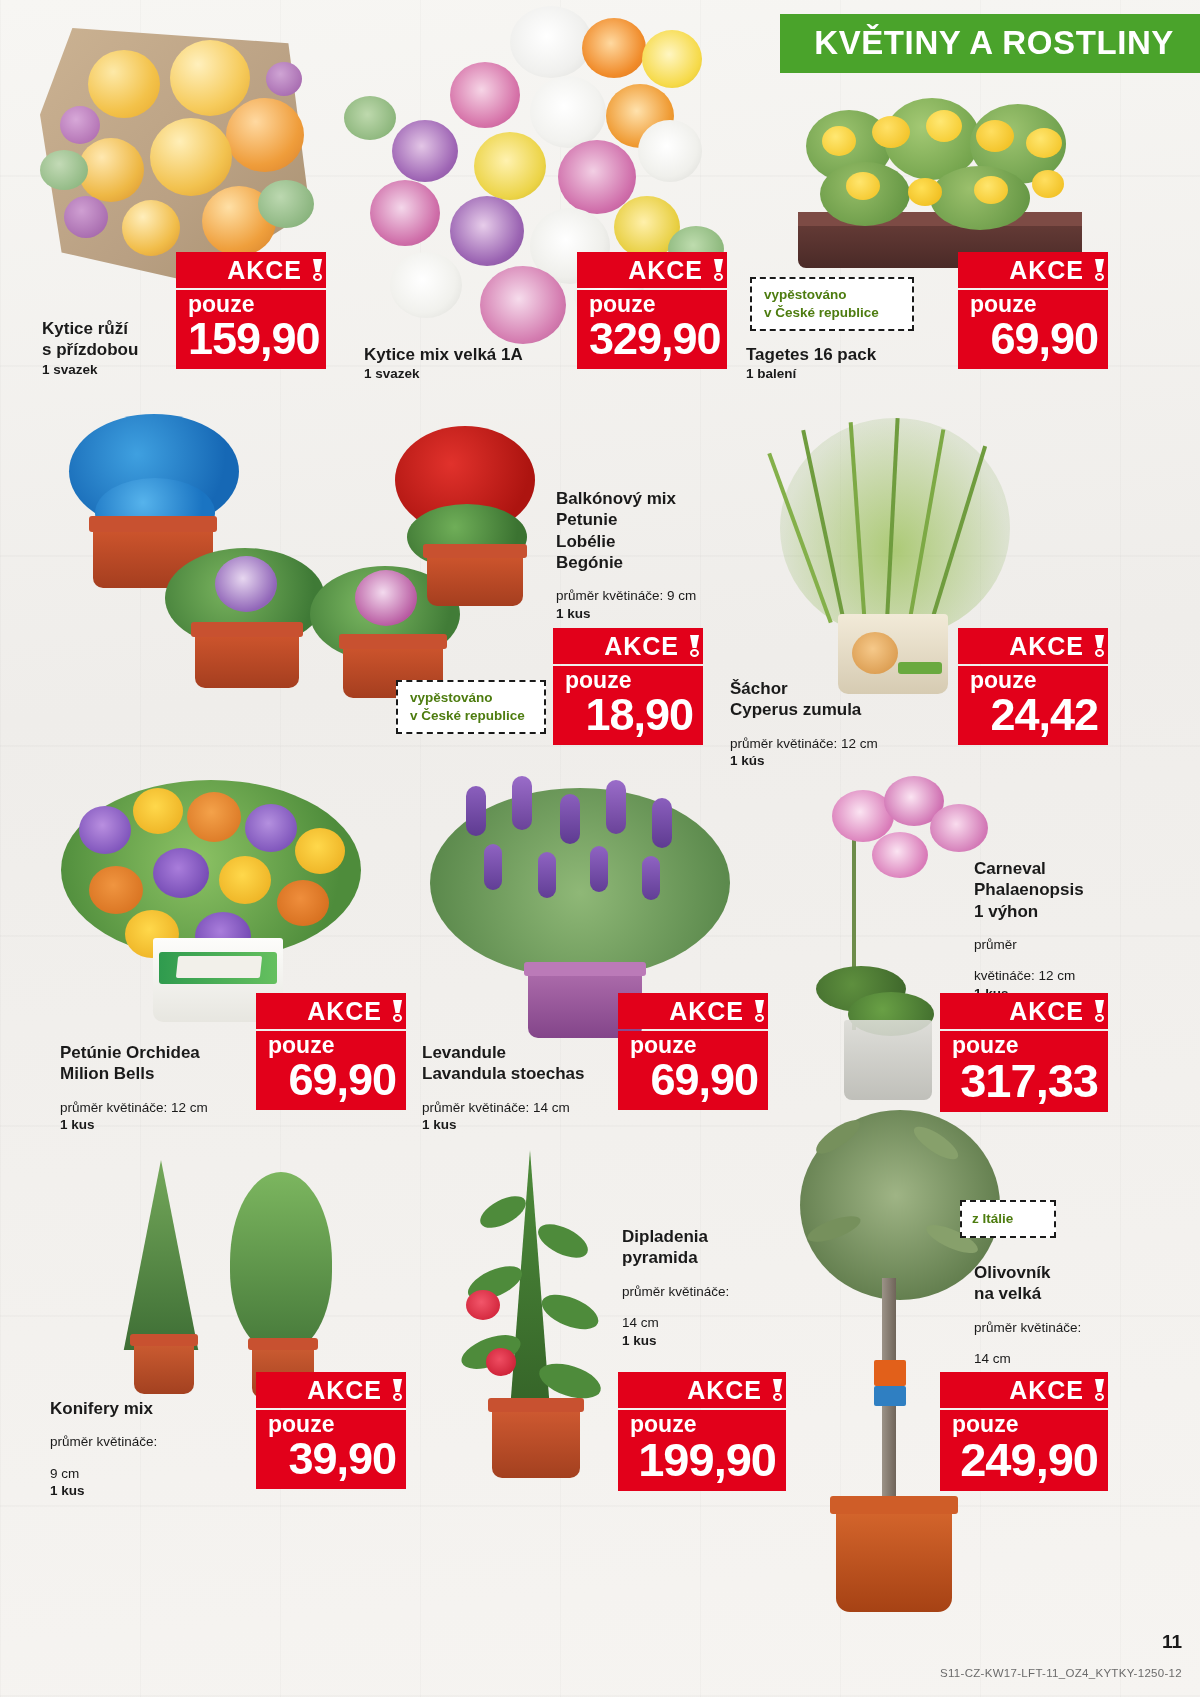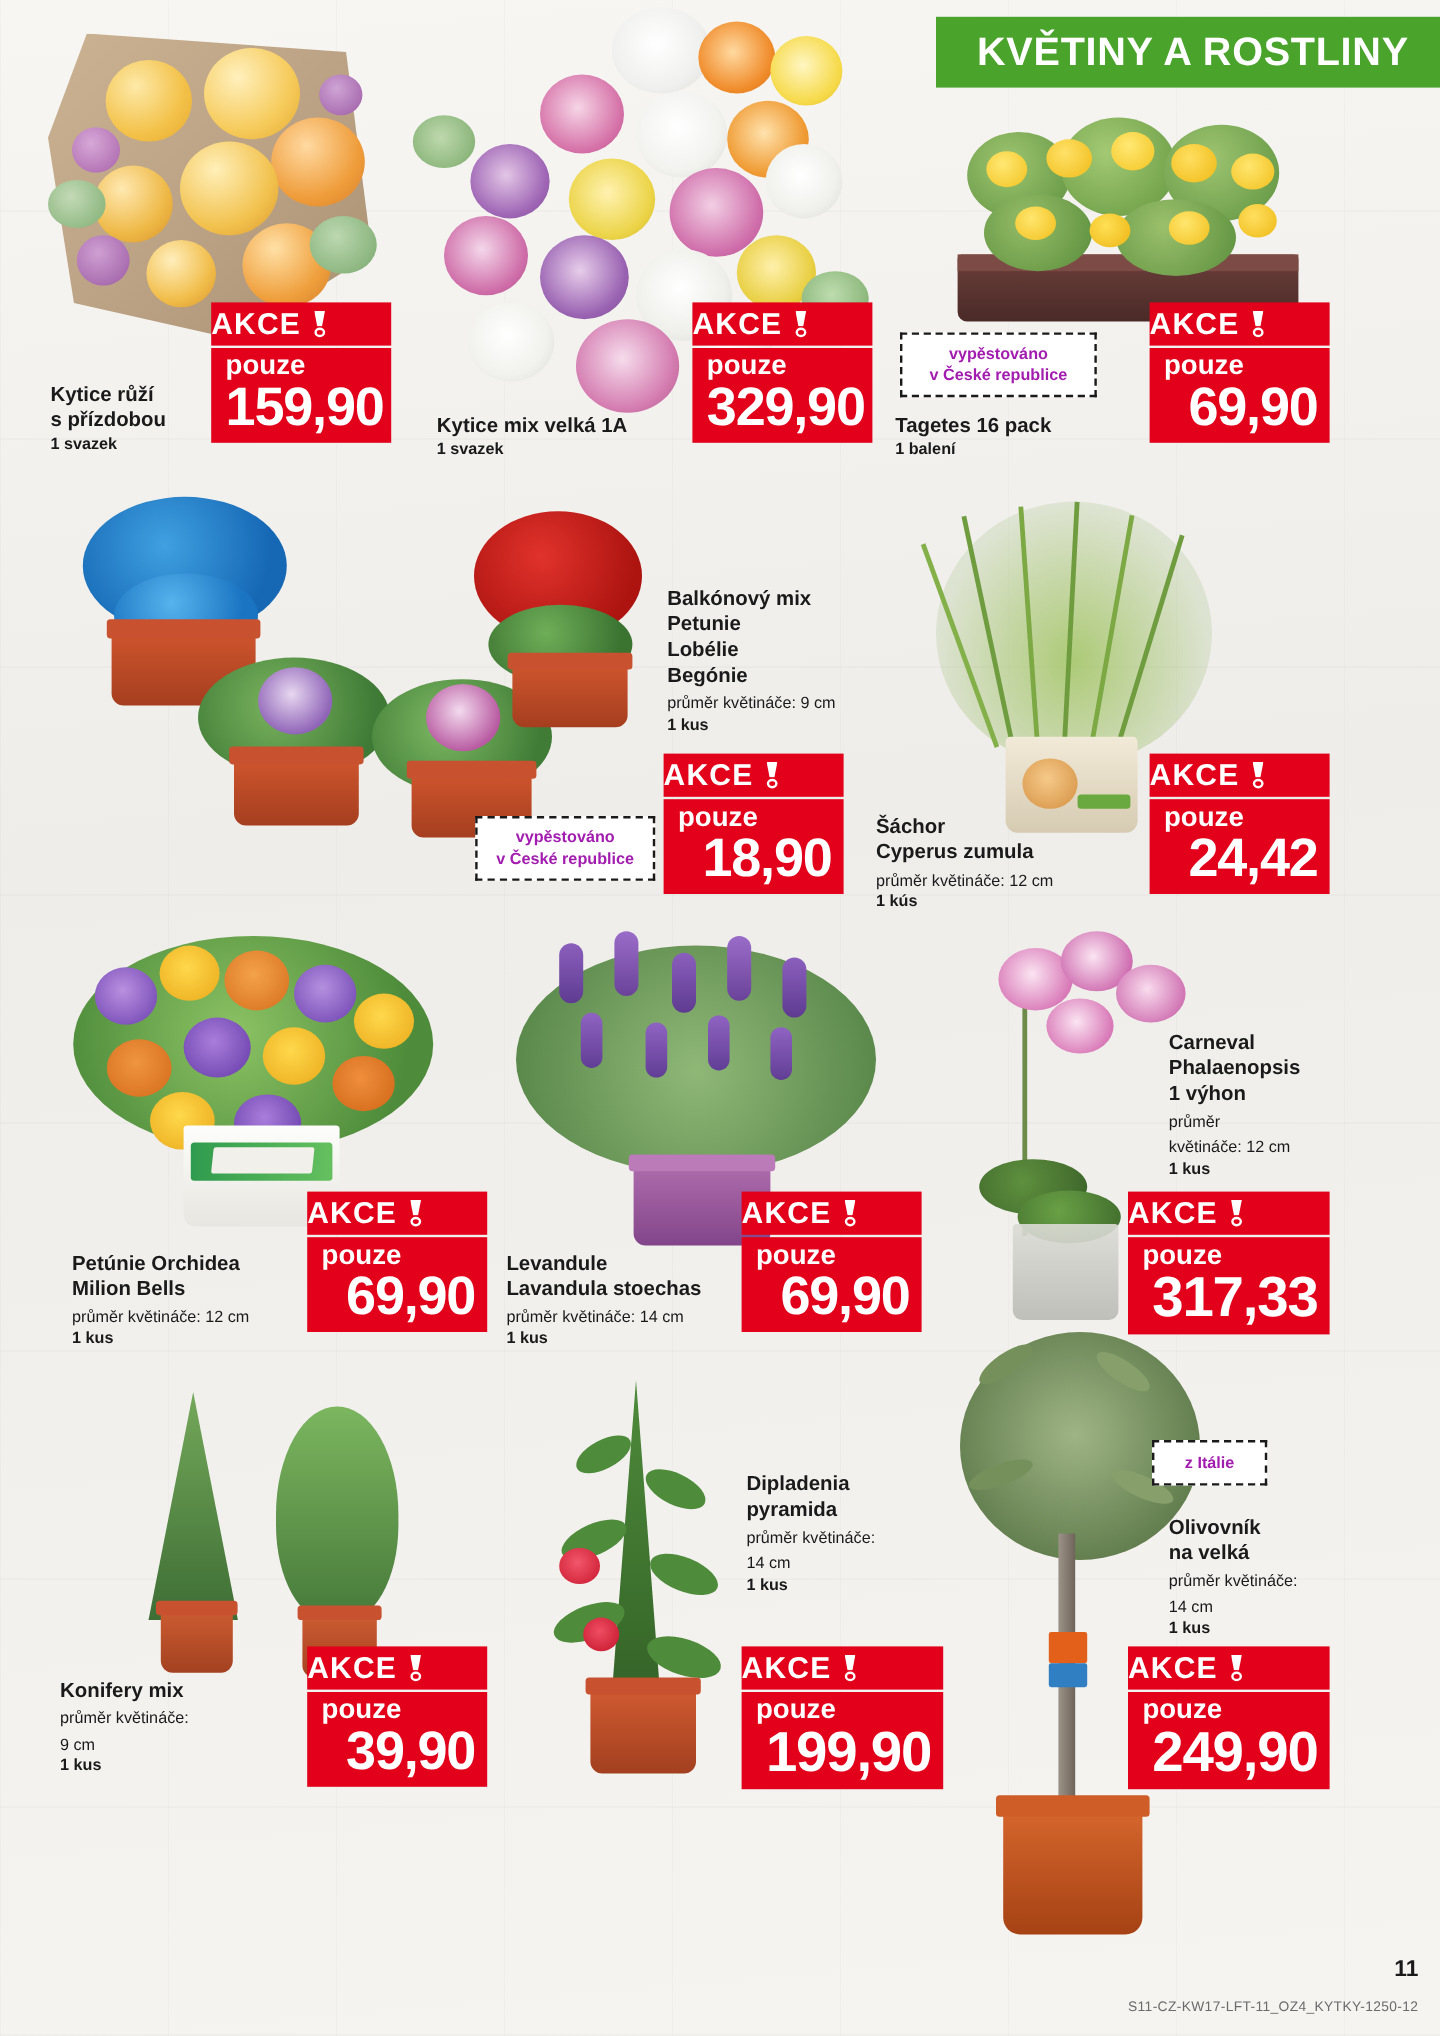--- a/index.html
+++ b/index.html
@@ -40,21 +40,21 @@
   .badge {
     position: absolute;
     width: 150px;
   }
   .badge .akce {
     background: #e2001a;
     color: #fff;
     height: 36px;
     display: flex;
     align-items: center;
-    justify-content: flex-start;
+    justify-content: flex-end;
     gap: 8px;
     font-size: 25px;
     font-weight: bold;
     letter-spacing: 1px;
     position: relative;
   }
   .badge .akce .mark {
     display: inline-block;
     width: 16px;
     height: 22px;
@@ -104,40 +104,39 @@
   .ptext .name {
     font-size: 17px;
     font-weight: bold;
     color: #1a1a1a;
     line-height: 1.25;
   }
   .ptext .sub {
     font-size: 13.5px;
     color: #1a1a1a;
     line-height: 1.3;
-    margin-top: 4px;
+    margin-top: 14px;
   }
   .ptext .unit {
     font-size: 13.5px;
     font-weight: bold;
     color: #1a1a1a;
     line-height: 1.3;
   }
 
   
   .origin {
     position: absolute;
     border: 2px dashed #1a1a1a;
     background: #fff;
     padding: 7px 12px;
     font-size: 13.5px;
     font-weight: bold;
     line-height: 1.35;
-    color: #a21caf;
-    text-align: center;
+    color: #4d7c0f;
     white-space: pre-line;
   }
 
   
   .page-number {
     position: absolute;
     right: 18px; bottom: 44px;
     font-size: 19px;
     font-weight: bold;
     color: #1a1a1a;

